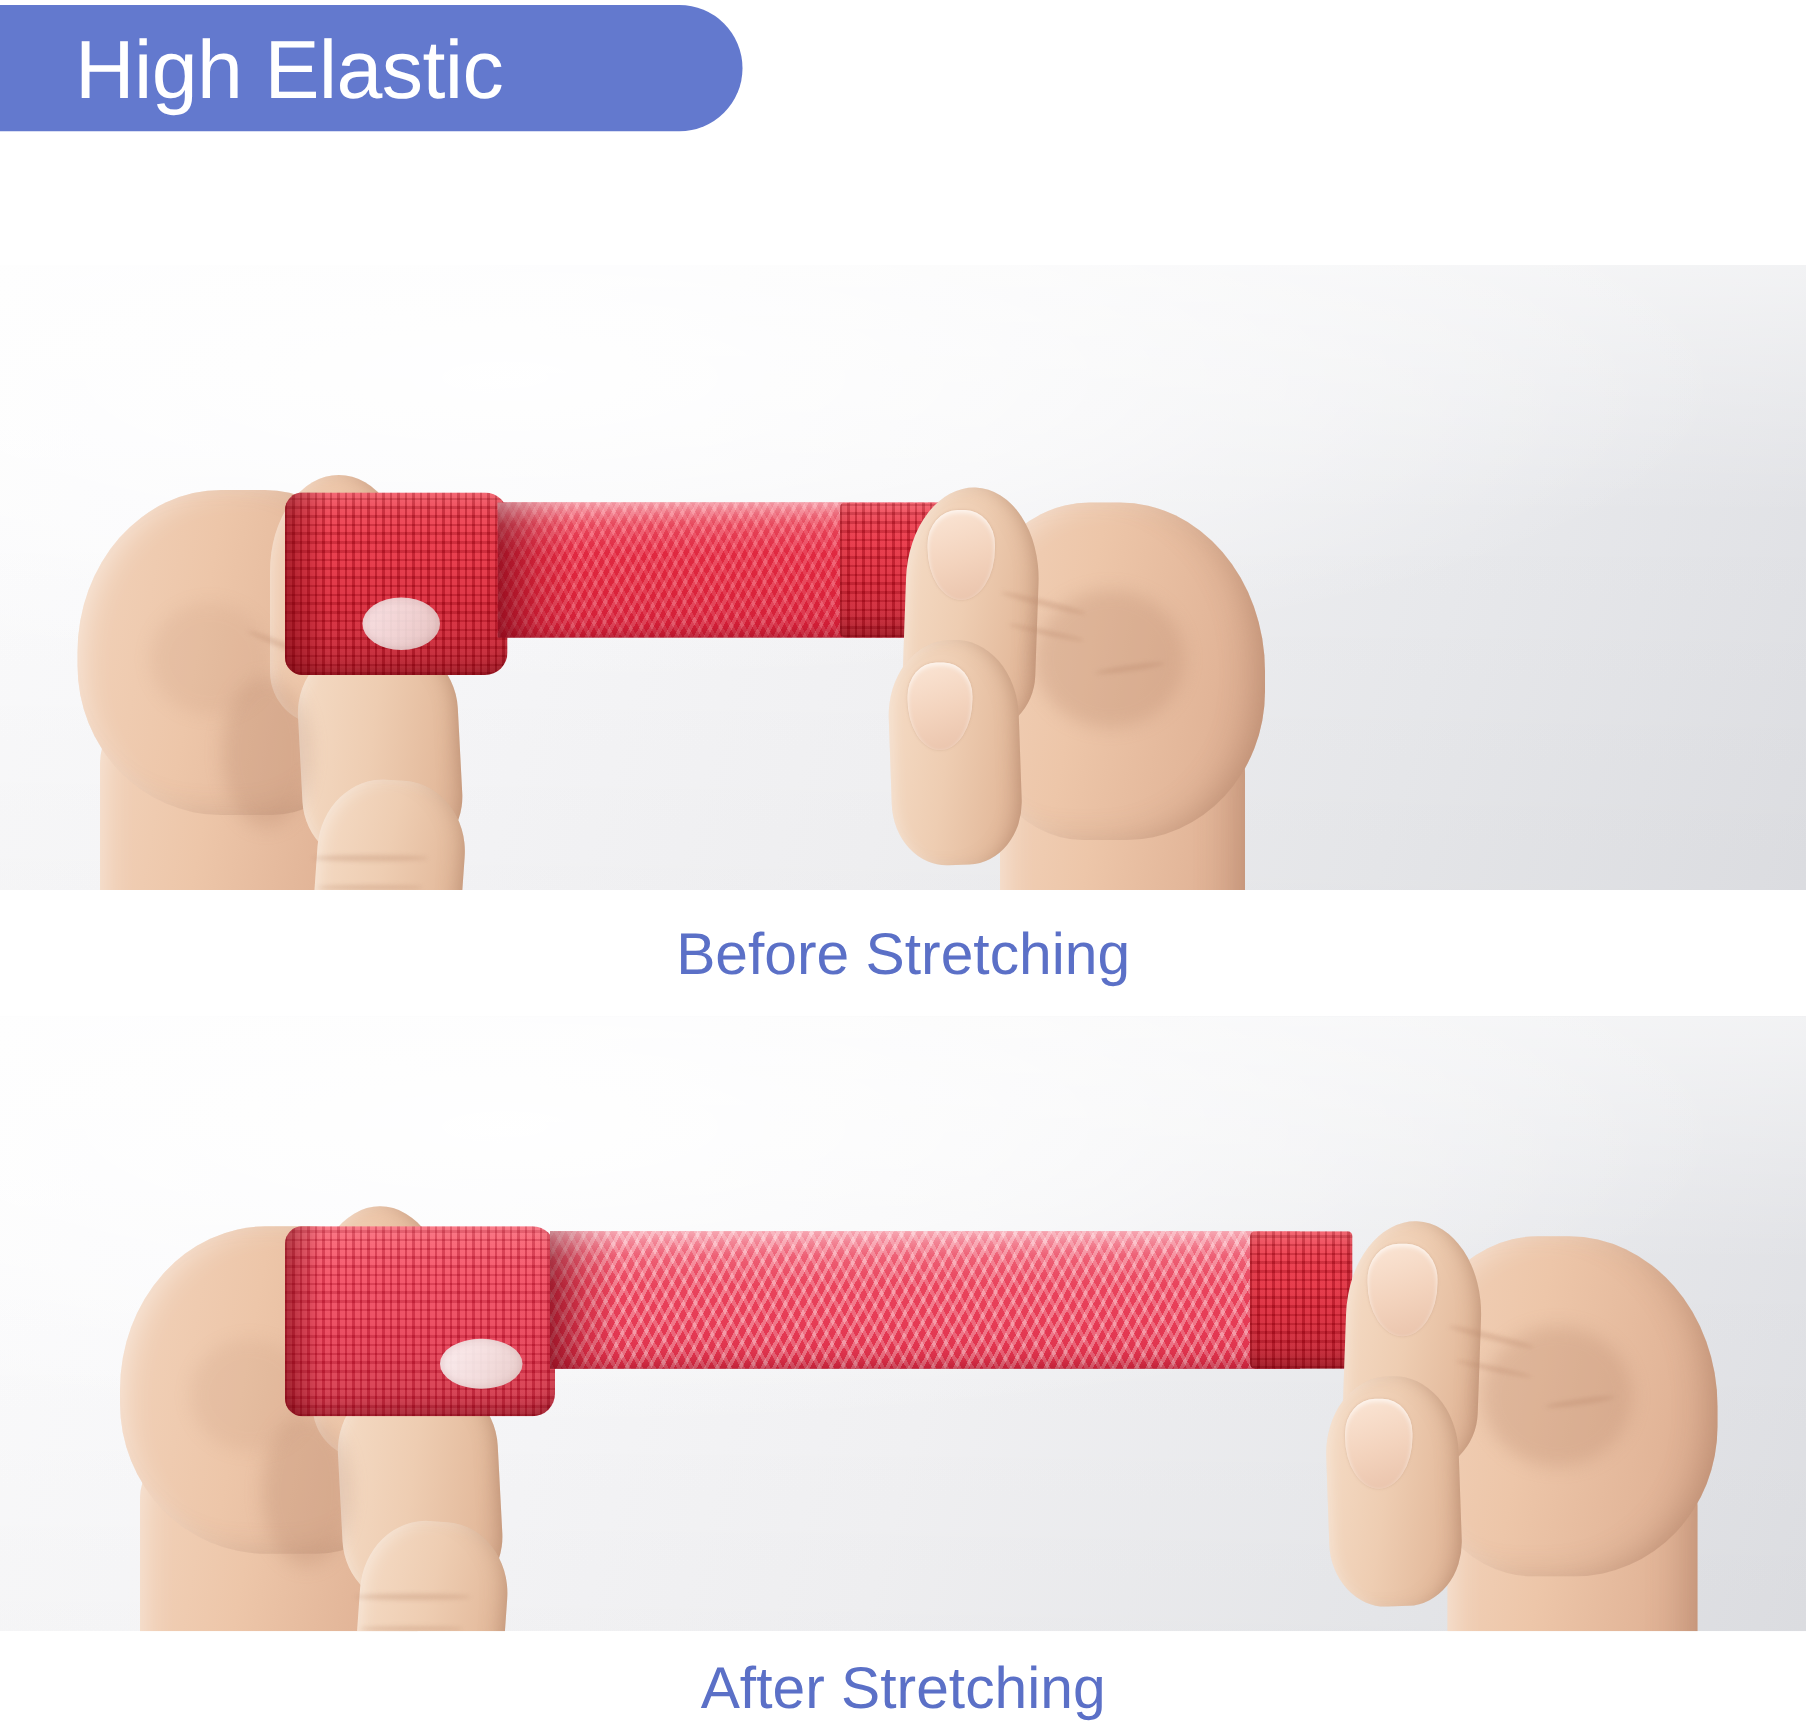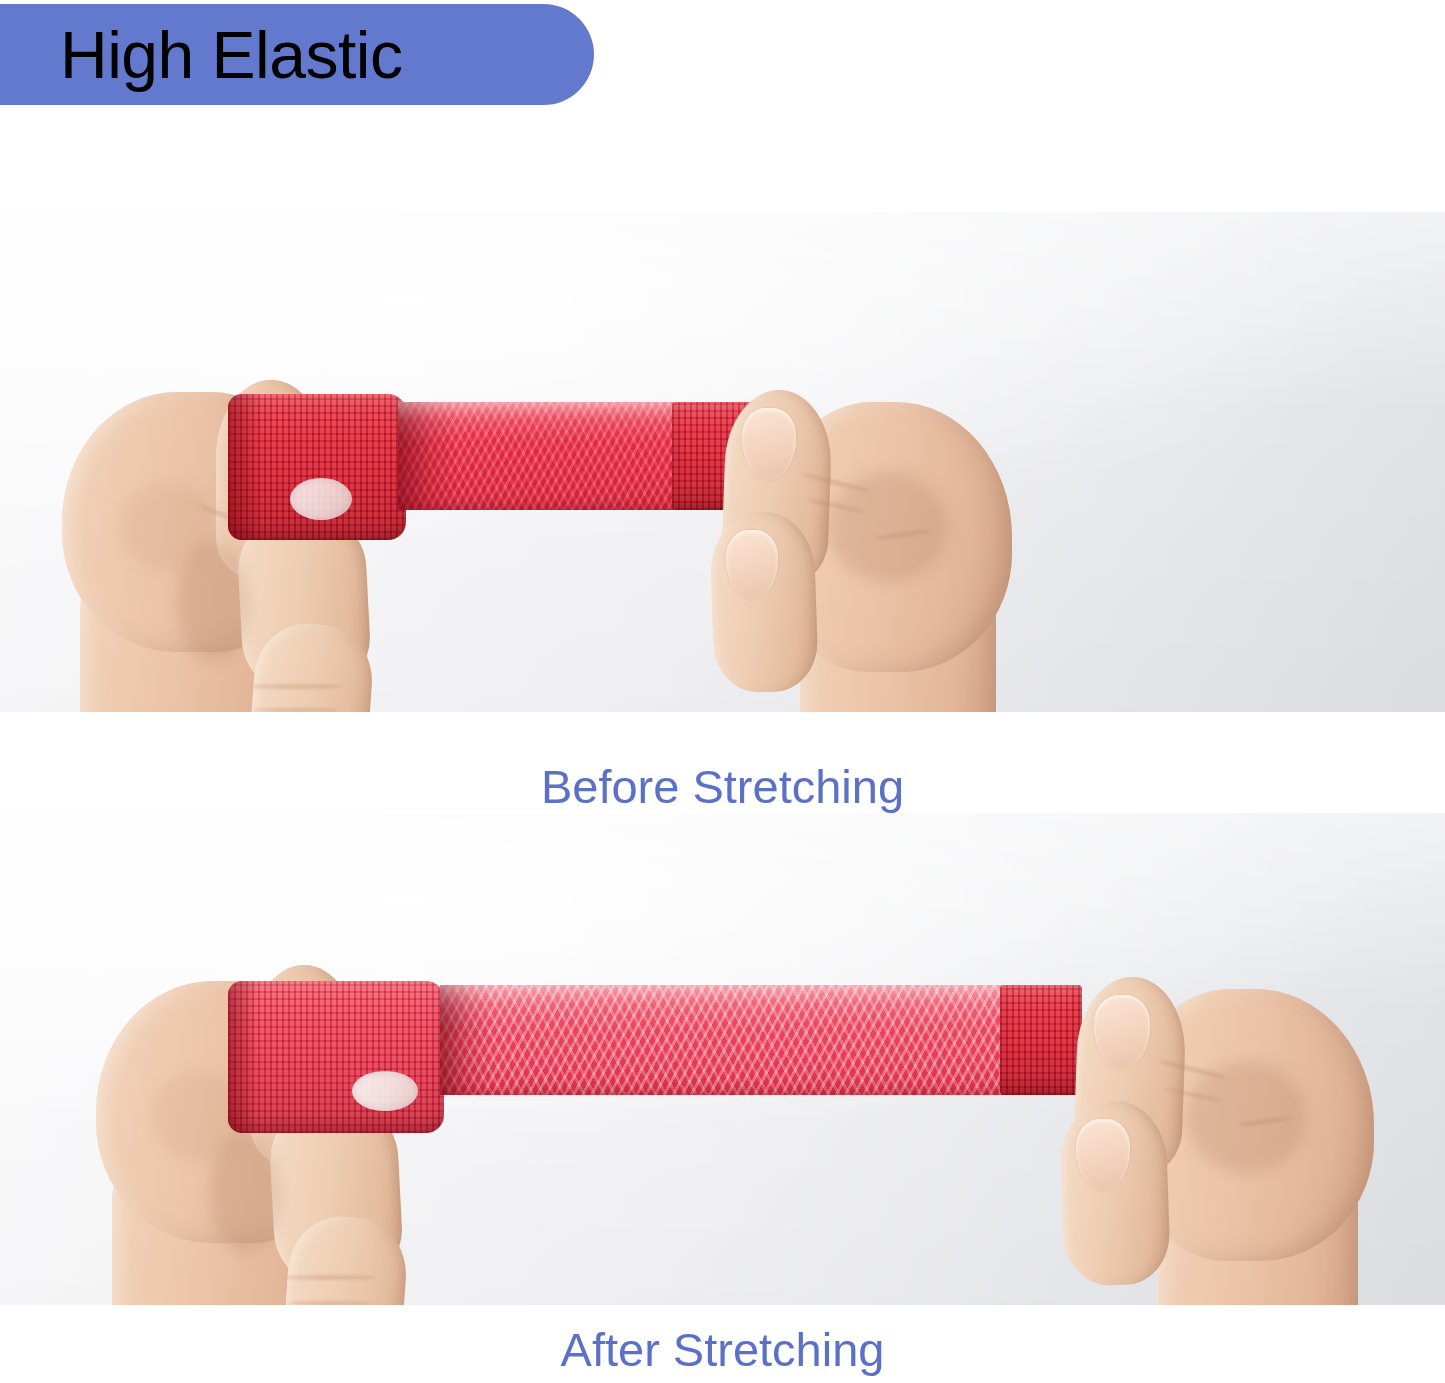--- a/index.html
+++ b/index.html
@@ -27,21 +27,21 @@
     position: absolute;
     left: 0; top: 4px;
     width: 594px;
     height: 101px;
     background: #6379ce;
     border-radius: 0 52px 52px 0;
     display: flex;
     align-items: center;
   }
   .title-text {
-    color: #000000;
+    color: #ffffff;
     font-size: 66px;
     line-height: 66px;
     letter-spacing: -0.5px;
     padding-left: 60px;
     font-weight: 400;
     white-space: nowrap;
   }
   .subtitle {
     position: absolute;
     left: 0; top: 121px;
@@ -185,21 +185,21 @@
   
   .caption-band {
     position: absolute;
     left: 0;
     width: 1445px;
     background: #ffffff;
     display: flex;
     align-items: center;
     justify-content: center;
   }
-  #caption-before { top: 736px; height: 101px; }
+  #caption-before { top: 712px; height: 101px; }
   #caption-after  { top: 1305px; height: 78px; }
   .caption-text {
     color: #5b70c7;
     font-size: 47px;
     line-height: 52px;
     white-space: nowrap;
     font-weight: 400;
   }
   #caption-after .caption-text { transform: translateY(6px); }
 </style>

